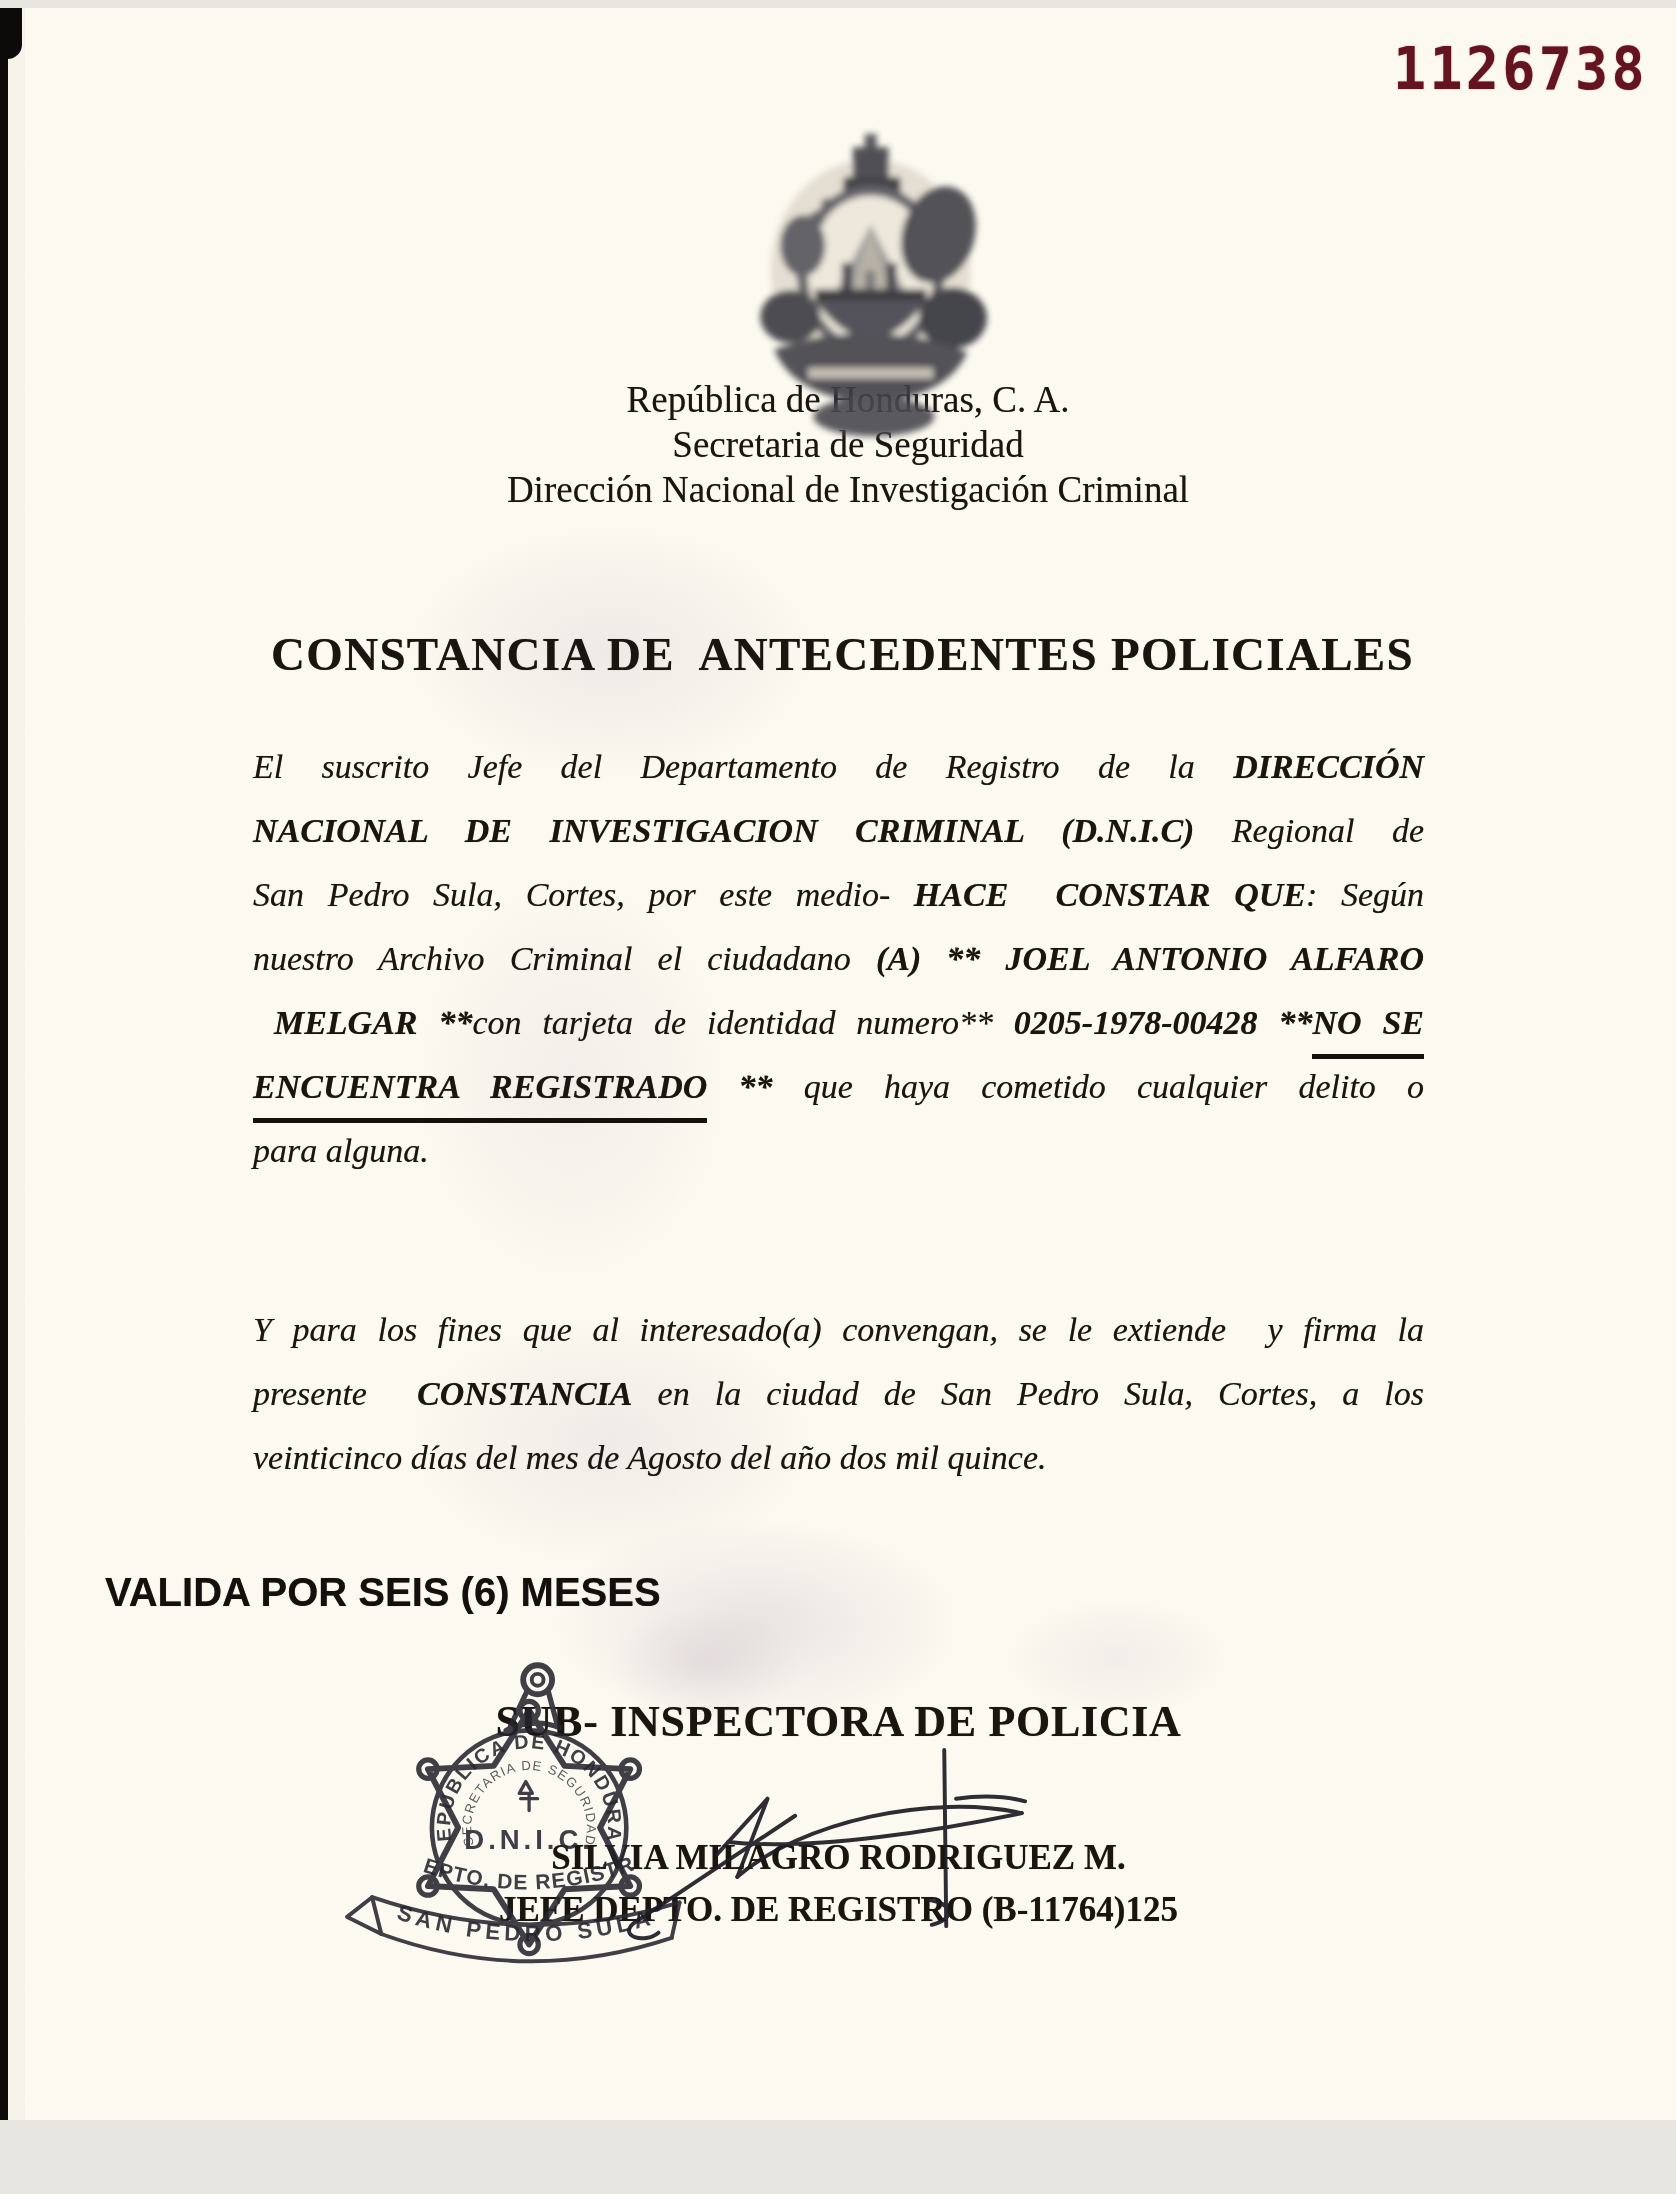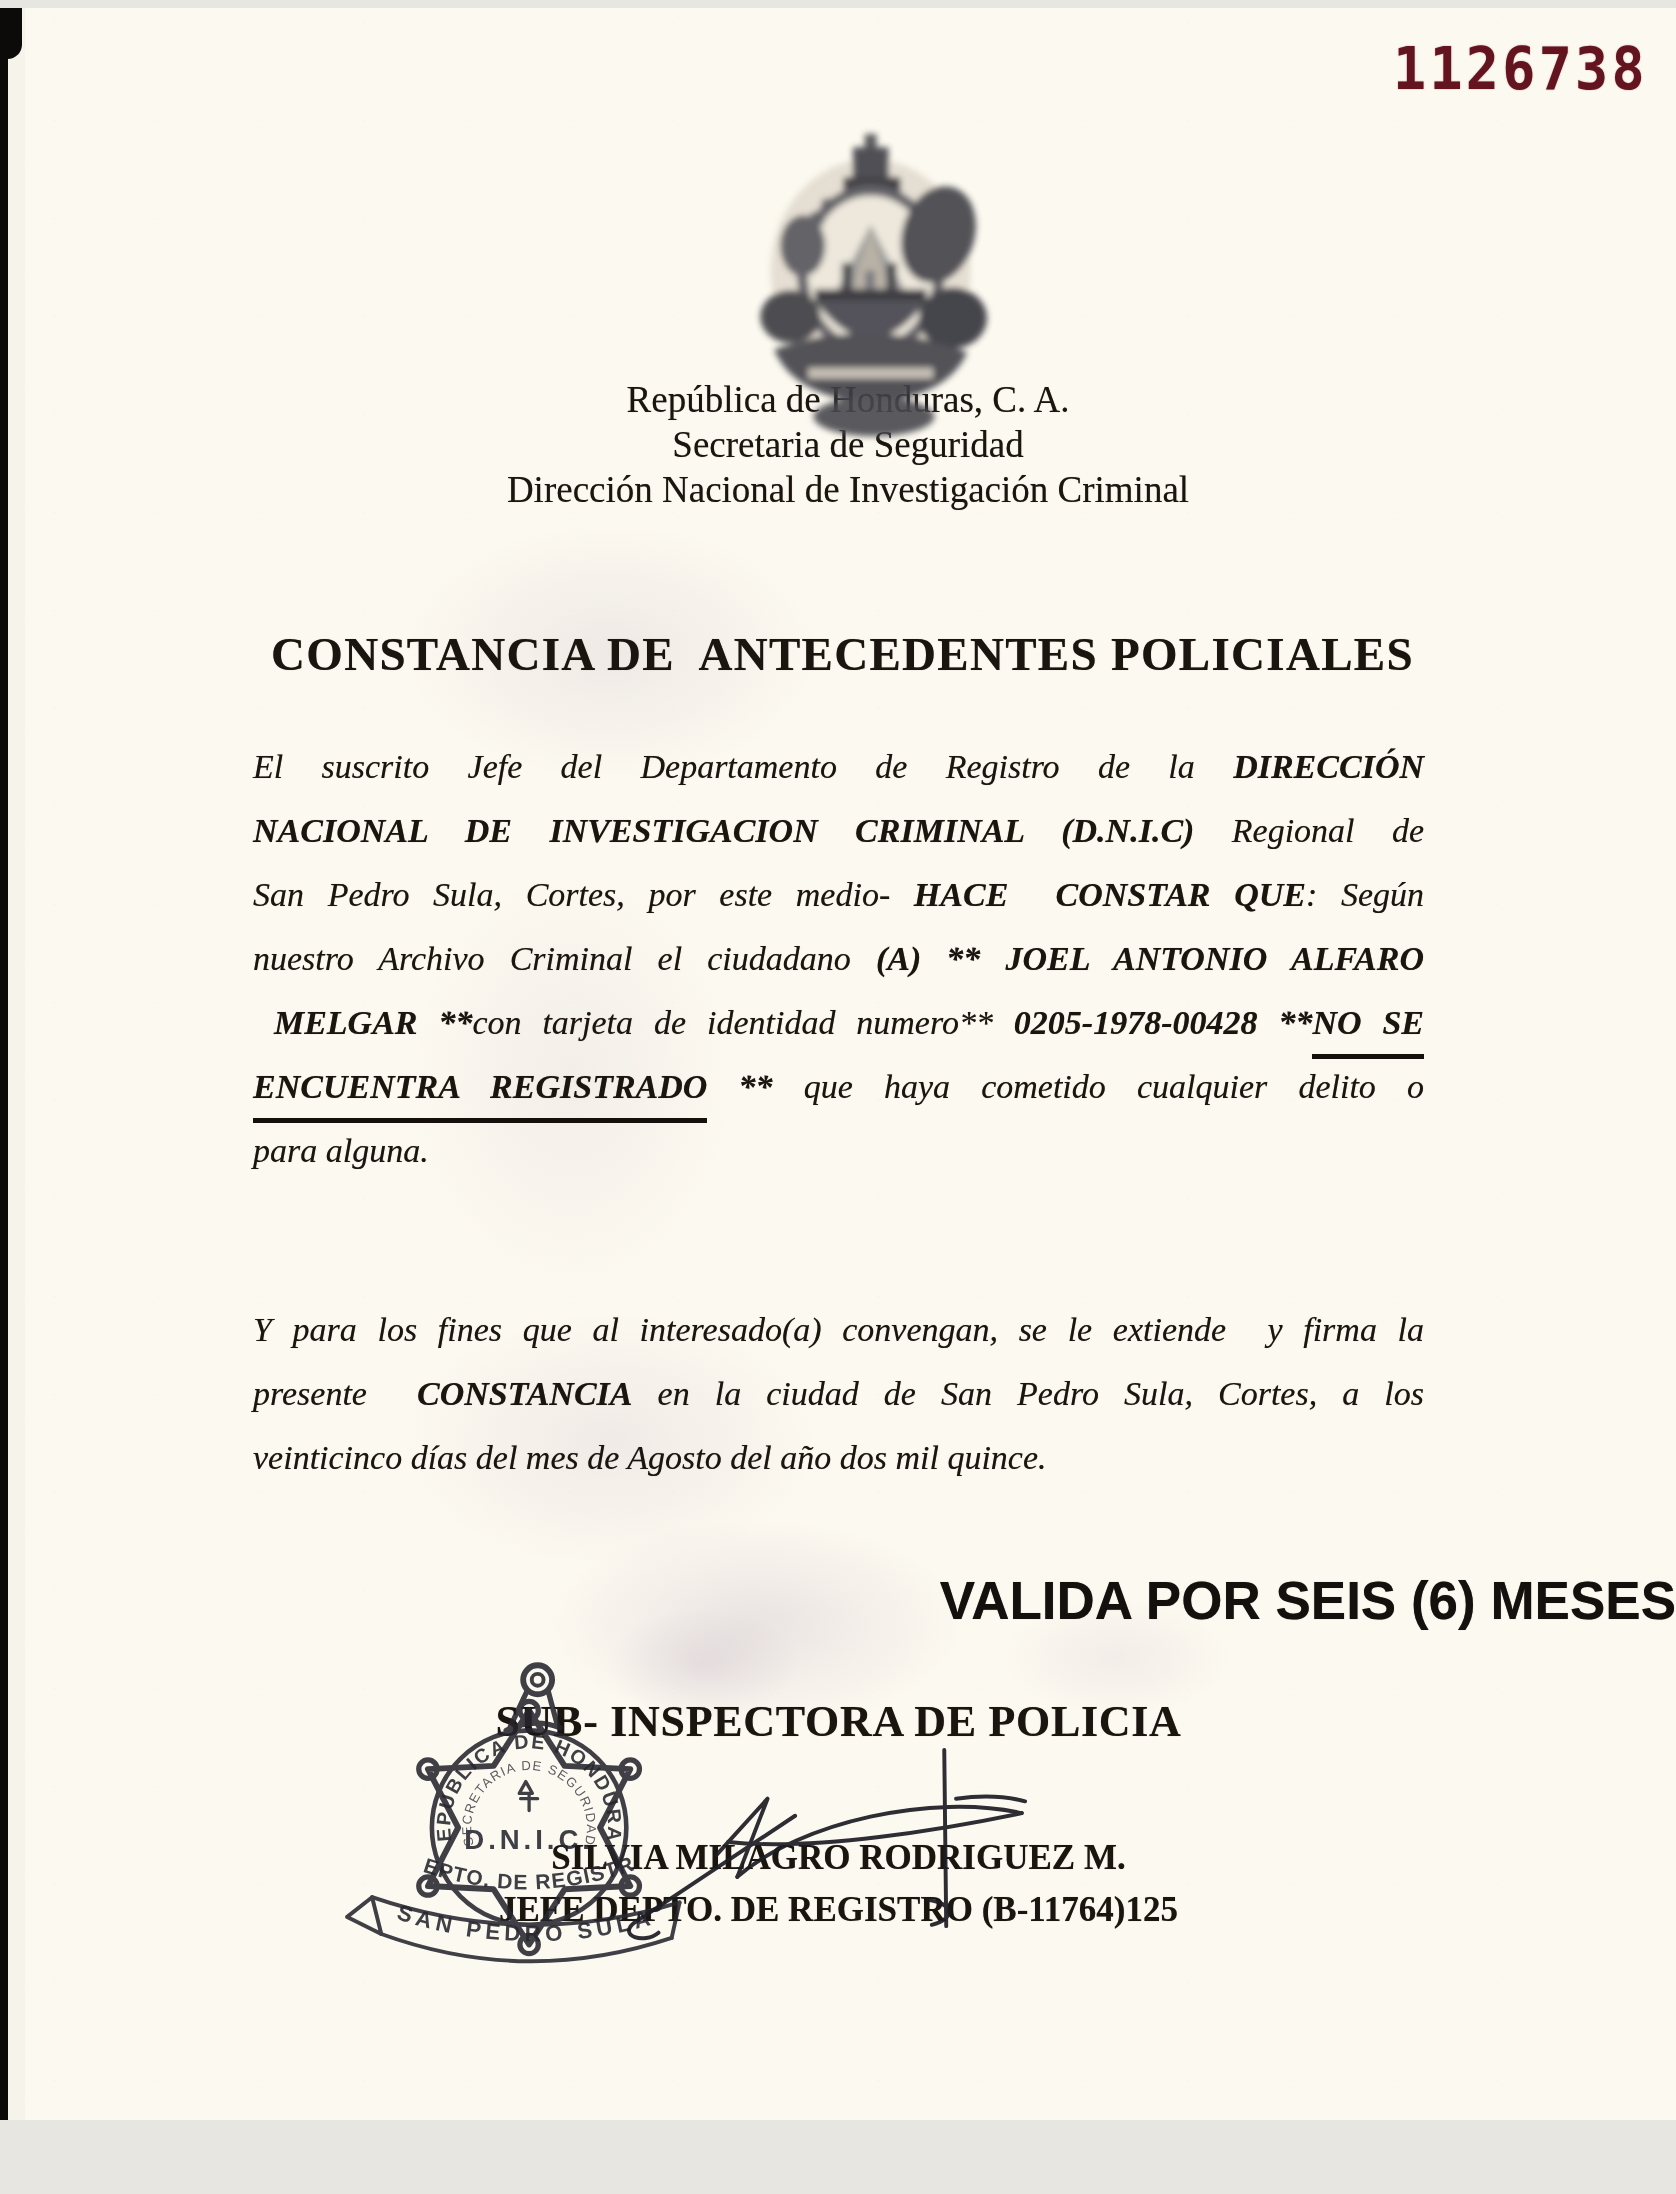--- a/index.html
+++ b/index.html
@@ -40,22 +40,22 @@
   .p-line{
     min-height:64px;line-height:64px;font-size:34px;
     text-align:justify;text-align-last:justify;white-space:pre-wrap;
     text-shadow:0 0 0.7px rgba(27,21,16,.55);
     font-style:italic;
   }
   .p-line.last{text-align-last:left;}
   .p-line .b{font-weight:bold;}
   .p-line .u{border-bottom:5.3px solid #15100c;padding-bottom:13px;}
   .validity{
-    position:absolute;left:105px;top:1562px;width:1571px;text-align:right;
-    font-family:"Liberation Sans", sans-serif;font-weight:700;font-size:53px;
+    position:absolute;left:105px;top:1562px;width:1571px;text-align:left;
+    font-family:"Liberation Sans", sans-serif;font-weight:700;font-size:40px;
     letter-spacing:0px;color:#14100d;text-shadow:0 0 0.7px rgba(20,16,13,.6);
   }
   .sig-role{
     position:absolute;left:0;top:1688px;width:1677px;text-align:center;
     font-size:44px;font-weight:bold;letter-spacing:0.7px;
     text-shadow:0 0 0.7px rgba(27,21,16,.55);
   }
   .sig-name{
     position:absolute;left:0;top:1830px;width:1677px;text-align:center;
     font-size:35px;font-weight:bold;text-shadow:0 0 0.7px rgba(27,21,16,.55);

